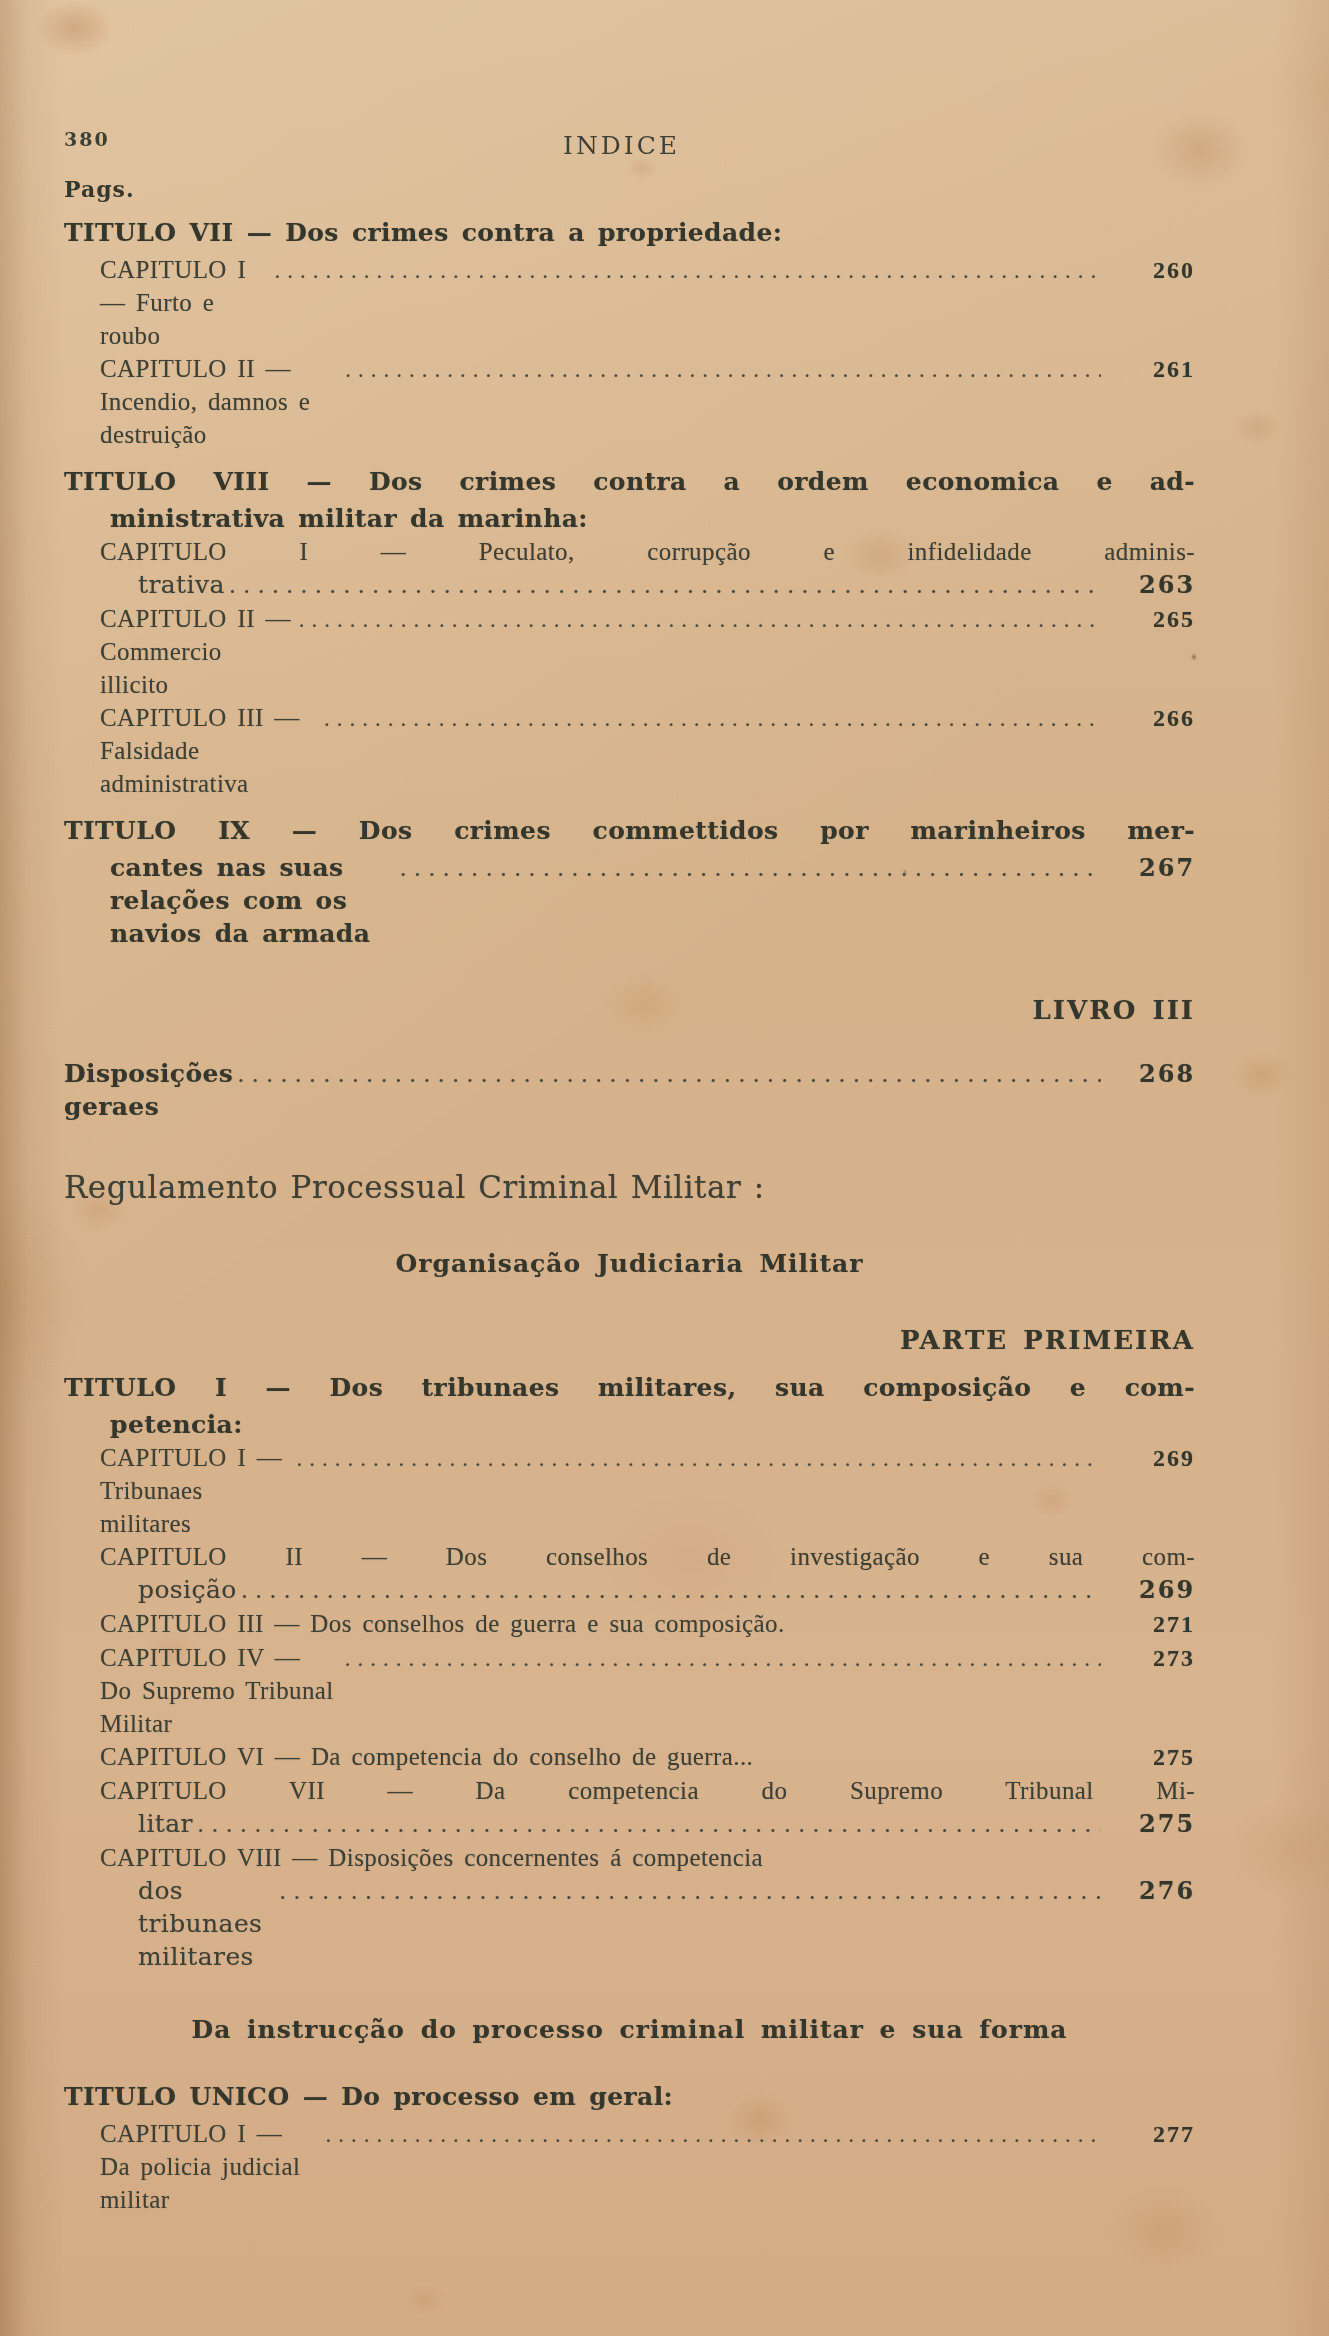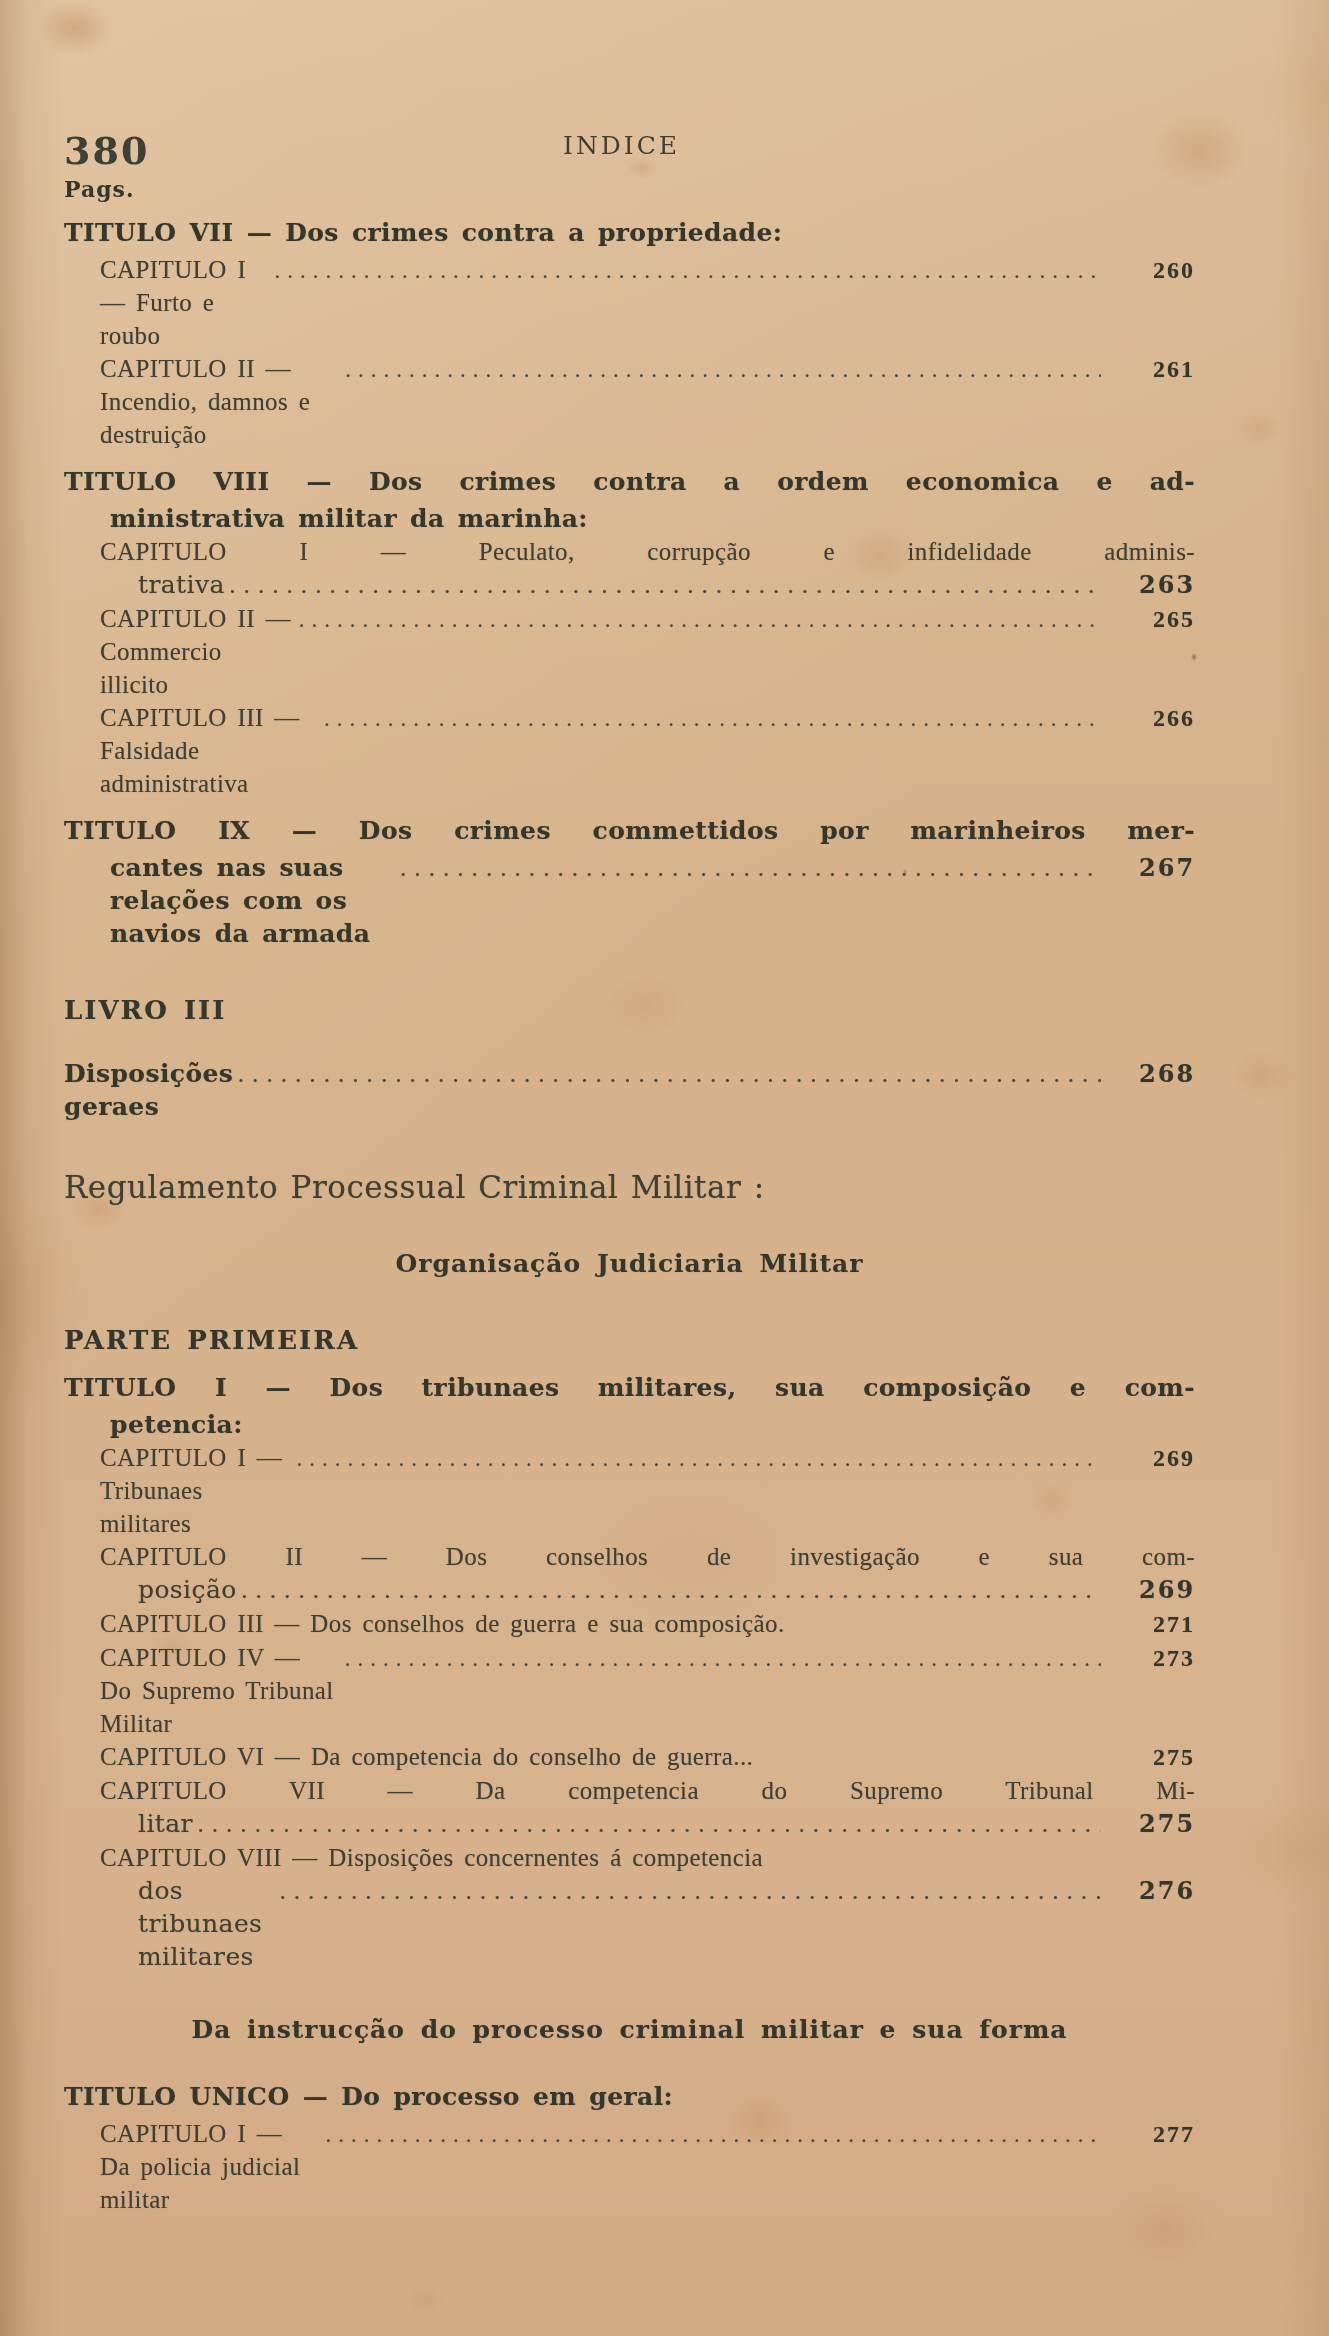--- a/index.html
+++ b/index.html
@@ -35,34 +35,34 @@
       radial-gradient(28px 22px at 425px 2300px, rgba(172,108,52,.13), rgba(172,108,52,0) 70%),
       radial-gradient(90px 70px at 1290px 1850px,rgba(170,105,50,.13), rgba(170,105,50,0) 72%),
       radial-gradient(4px 5px at 1194px 657px,  rgba(70,60,40,.55),  rgba(70,60,40,0) 80%),
       radial-gradient(3px 4px at 905px 872px,   rgba(70,60,40,.40),  rgba(70,60,40,0) 80%),
       radial-gradient(120px 160px at 0px 1300px, rgba(150,95,50,.14), rgba(150,95,50,0) 75%),
       radial-gradient(100px 80px at 1329px 90px, rgba(205,165,115,.25), rgba(205,165,115,0) 75%);
   }
   .content { position: absolute; left: 64px; right: 134px; top: 128px; }
 
   .pg-head { position: relative; height: 42px; }
-  .folio  { font-size: 38px; font-weight: 700; letter-spacing: 2px; text-align: right; }
+  .folio  { font-size: 19px; font-weight: 700; letter-spacing: 2px; text-align: right; }
   .indice { position: absolute; left: 499px; top: 3px; font-size: 25px; letter-spacing: 3px; font-weight: 400; }
   .pags-row { padding-right: 26px; margin: 6px 0 14px 0;
               font-weight: 700; font-size: 22px; letter-spacing: 1px; color: #35372c; }
 
   .row { display: flex; align-items: baseline; line-height: 33px; font-size: 25px;
          letter-spacing: .4px; word-spacing: 4px; text-shadow: 0 0 1px rgba(62,64,53,.40); }
   .row.fill { display: block; text-align: justify; text-align-last: justify; }
 
   .t-titulo       { font-weight: 700; margin-top: 14px; margin-bottom: 4px; color: #35372c; }
   .t-titulo-cont  { font-weight: 700; padding-left: 46px; color: #35372c; }
   .t-cap          { padding-left: 36px; font-family: Liberation Serif, serif; }
   .t-cap-cont     { padding-left: 74px; }
-  .t-center-a     { display: block; text-align: left; font-weight: 700; font-size: 26px;
+  .t-center-a     { display: block; text-align: right; font-weight: 700; font-size: 26px;
                     letter-spacing: 2px; margin-top: 44px; color: #35372c; }
   .t-center-b     { display: block; text-align: center; font-weight: 700; font-size: 25px;
                     letter-spacing: 1px; word-spacing: 6px; margin-top: 40px; margin-bottom: 34px; color: #35372c; }
   .t-entry-bold   { font-weight: 700; margin-top: 30px; word-spacing: 8px; color: #35372c; }
   .t-book-title   { display: block; font-size: 31px; line-height: 40px; margin-top: 44px;
                     margin-bottom: 6px; letter-spacing: .5px; word-spacing: 2px; font-weight: 400; }
 
   .leader { flex: 1 1 auto; overflow: hidden; white-space: nowrap; margin: 0 4px; font-weight: 400; }
   .leader::after {
     content: "..................................................................................................................................";

